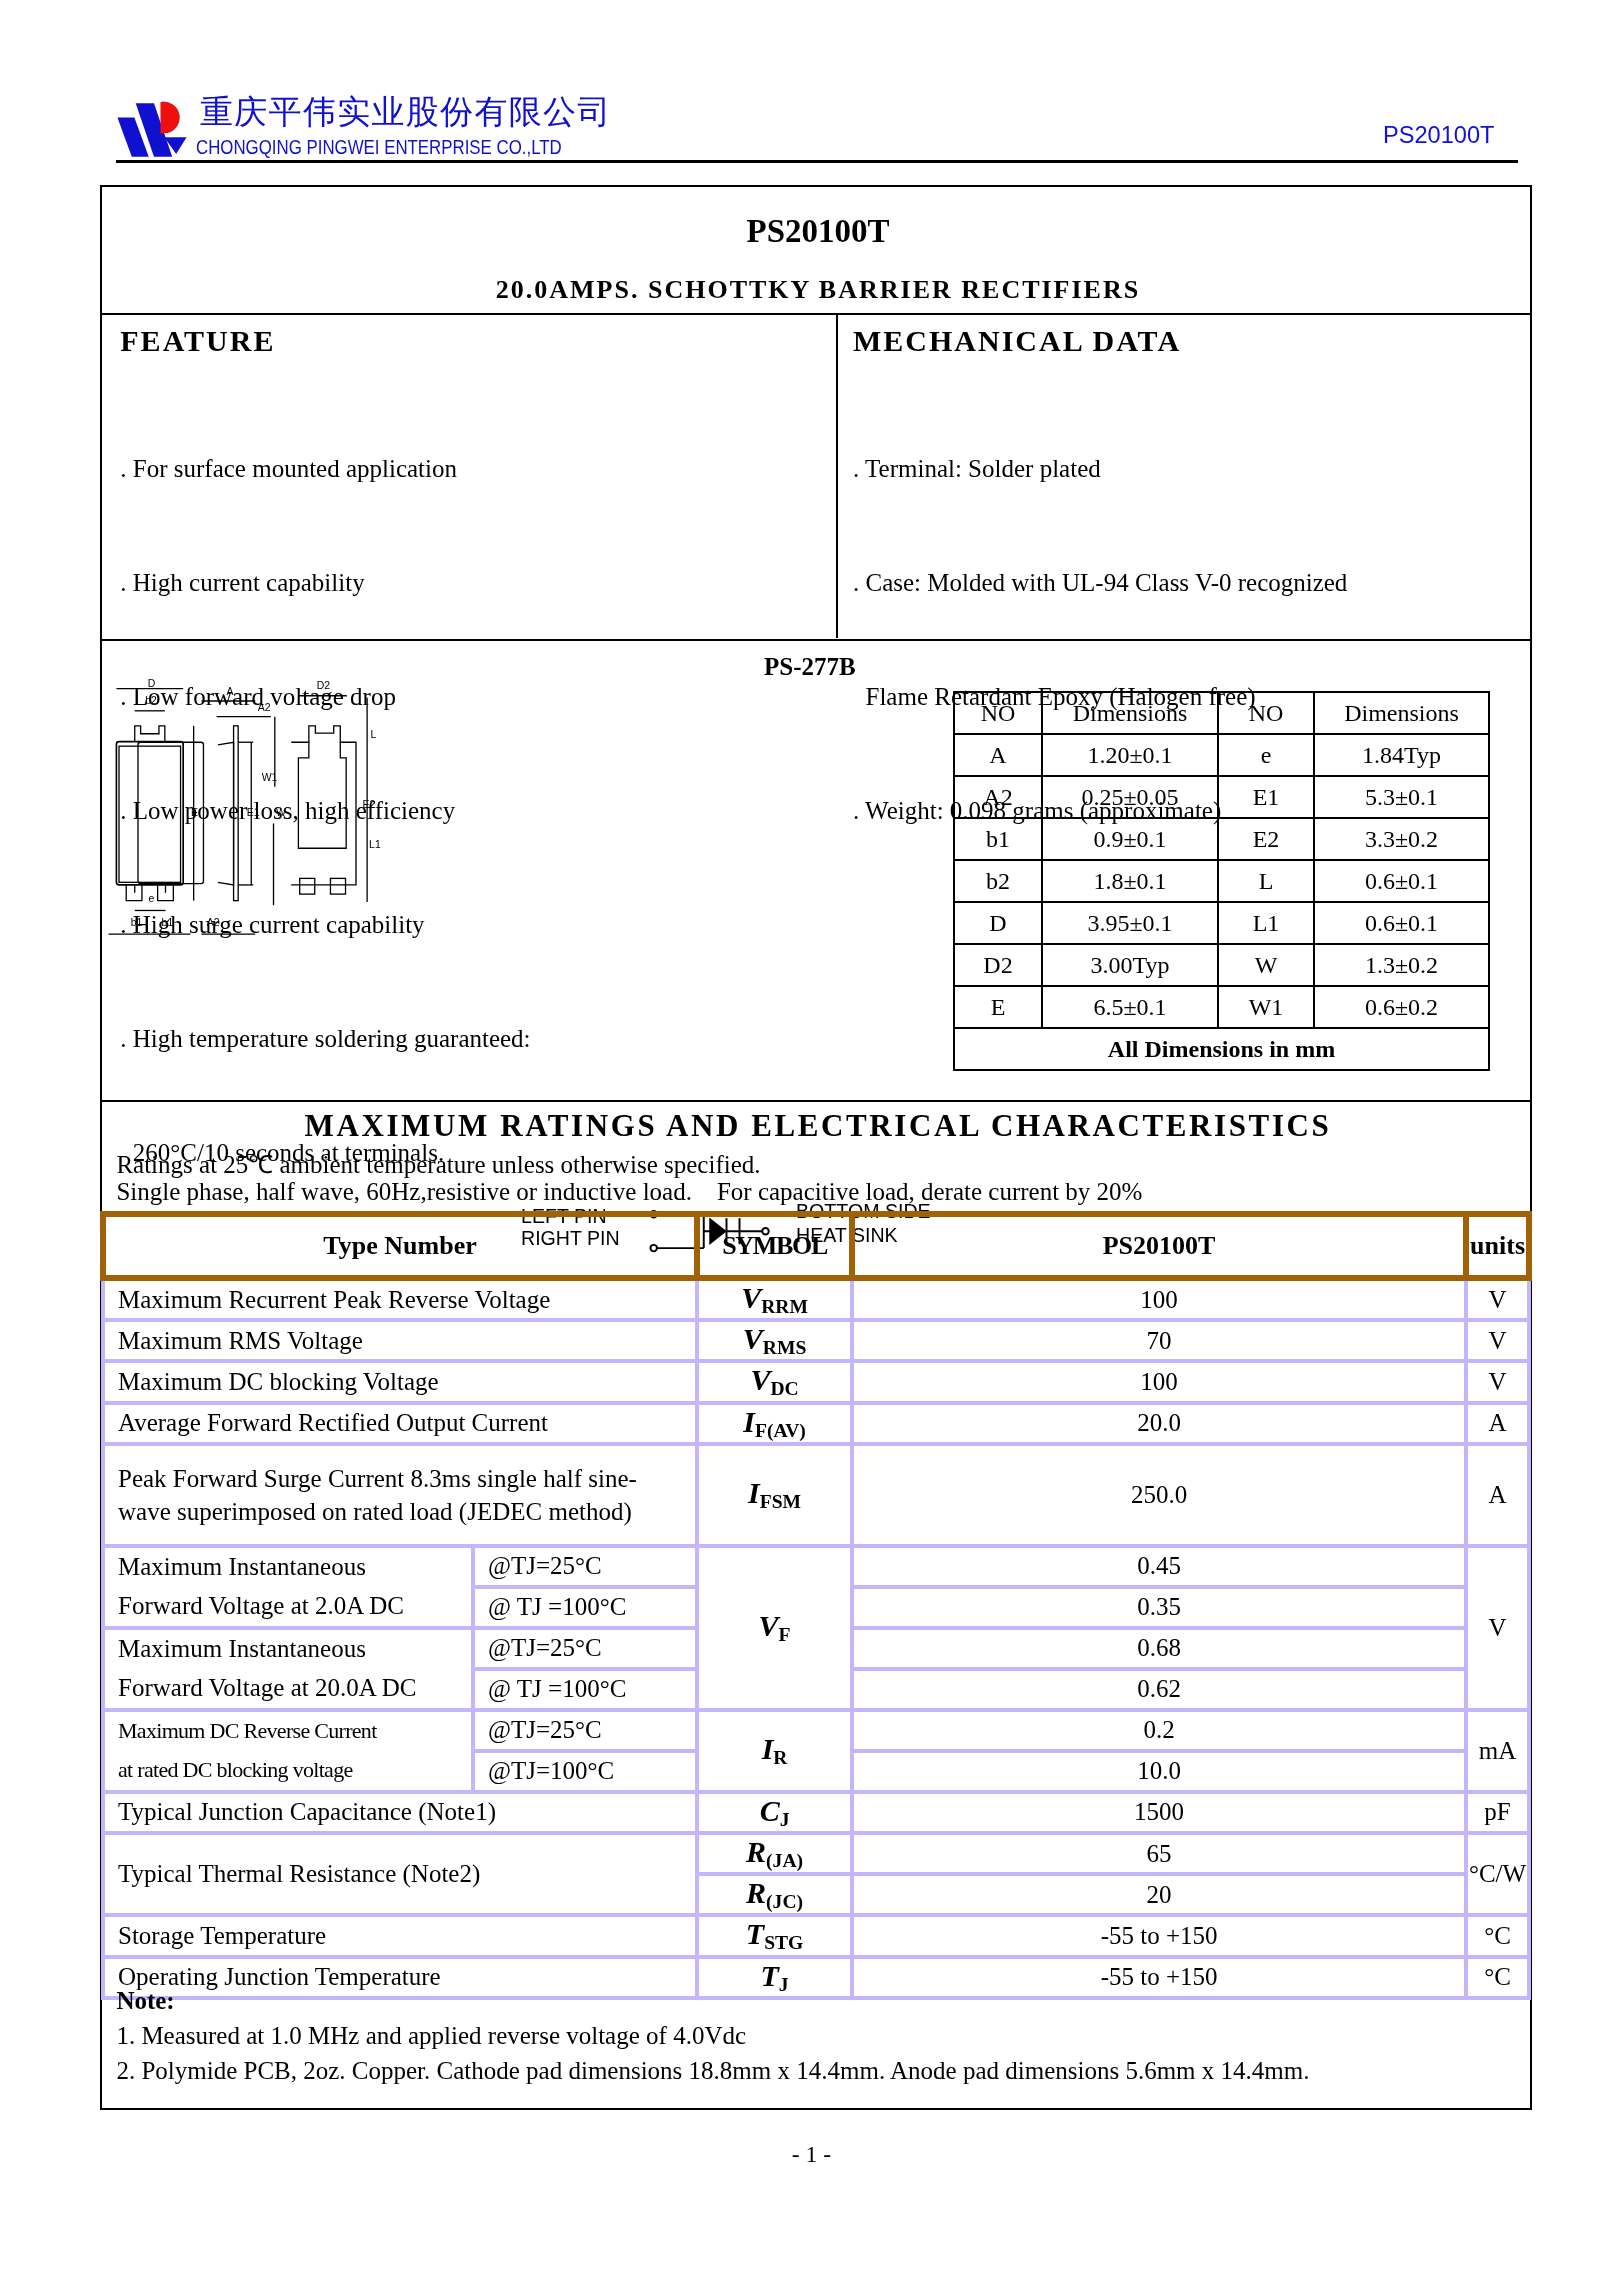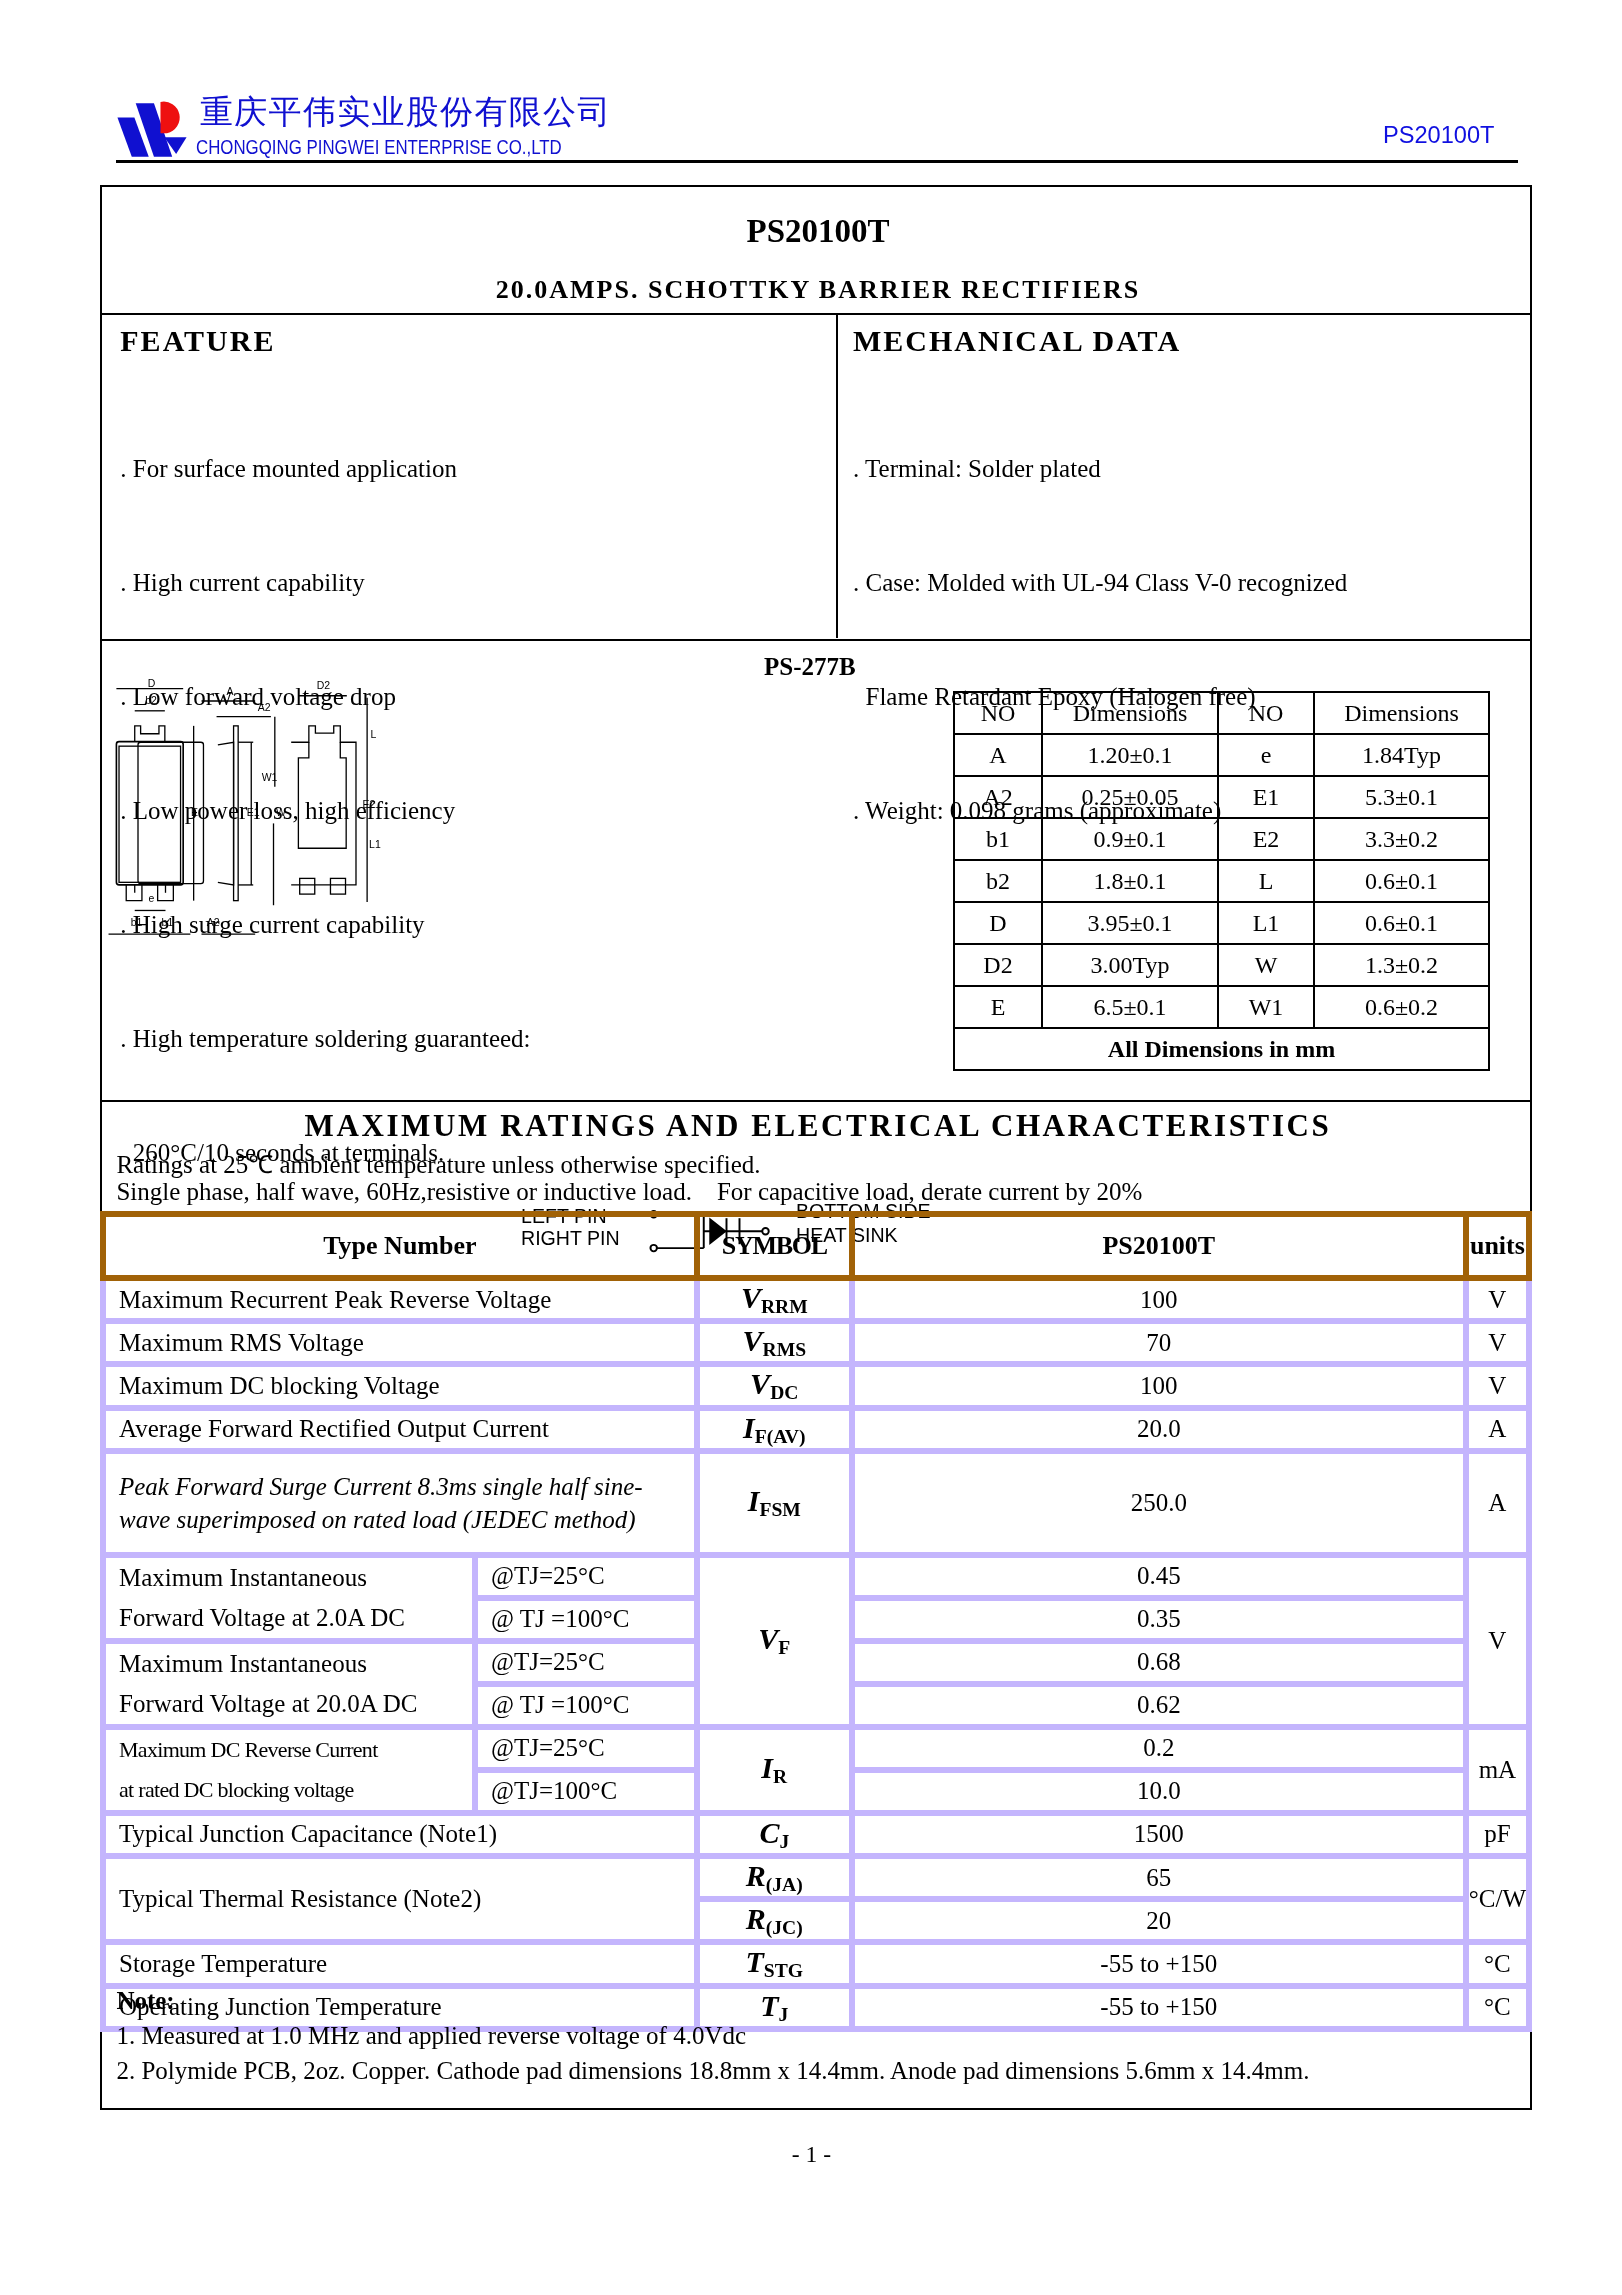--- a/index.html
+++ b/index.html
@@ -21,21 +21,21 @@
   .feat { font-size:25px; line-height:38px; white-space:pre; }
   
   .pkg-name { font-weight:bold; font-size:25px; }
   .dimtab { border-collapse:collapse; font-size:24px; }
   .dimtab td { border:2px solid #000; text-align:center; height:40px; padding:0; }
   .dimtab td.note { font-weight:bold; }
   
   .ratings-h { left:0; width:1432px; top:916px; text-align:center; font-size:31px; letter-spacing:2.6px; font-weight:bold; }
   .cond { left:14.4px; font-size:25px; white-space:nowrap; }
   .rt { border-collapse:collapse; position:absolute; left:-2px; top:1024px; width:1432px; font-size:25px; }
-  .rt td { border:6px solid #c4b5fd; padding:0 0 0 13px; height:37px; }
+  .rt td { border:4px solid #c4b5fd; padding:0 0 0 13px; height:37px; }
   .rt td.c { text-align:center; padding:0; }
   .rt th { border:6px solid #a16207; height:56px; font-size:26px; font-weight:bold; }
   .sym { font-style:italic; font-weight:bold; font-size:30px; }
   .sym sub { font-style:normal; font-size:19.6px; vertical-align:-5.2px; }
   .small-lbl { font-size:22px; letter-spacing:-0.7px; }
   .notes { left:14.4px; top:1796px; font-size:25px; line-height:35px; }
   .page-no { left:0; width:1623px; top:2141px; text-align:center; font-size:23.6px; }
   svg text { font-family:"Liberation Sans", sans-serif; }
 </style>
 </head>
@@ -239,21 +239,21 @@
       <td class="c">100</td>
       <td class="c">V</td>
     </tr>
     <tr>
       <td colspan="2">Average Forward Rectified Output Current</td>
       <td class="c"><span class="sym"><span>I</span><sub>F(AV)</sub></span></td>
       <td class="c">20.0</td>
       <td class="c">A</td>
     </tr>
     <tr>
-      <td colspan="2" style="height:98px;line-height:33px;padding-right:13px;font-style:italic;">Peak Forward Surge Current 8.3ms single half sine-wave superimposed on rated load (JEDEC method)</td>
+      <td colspan="2" style="height:98px;line-height:33px;padding-right:13px;">Peak Forward Surge Current 8.3ms single half sine-wave superimposed on rated load (JEDEC method)</td>
       <td class="c"><span class="sym"><span>I</span><sub>FSM</sub></span></td>
       <td class="c">250.0</td>
       <td class="c">A</td>
     </tr>
 
     <tr>
       <td style="width:353px;border-bottom:none;">Maximum Instantaneous</td>
       <td>@TJ=25°C</td>
       <td class="c" rowspan="4"><span class="sym"><span>V</span><sub>F</sub></span></td>
       <td class="c">0.45</td>

